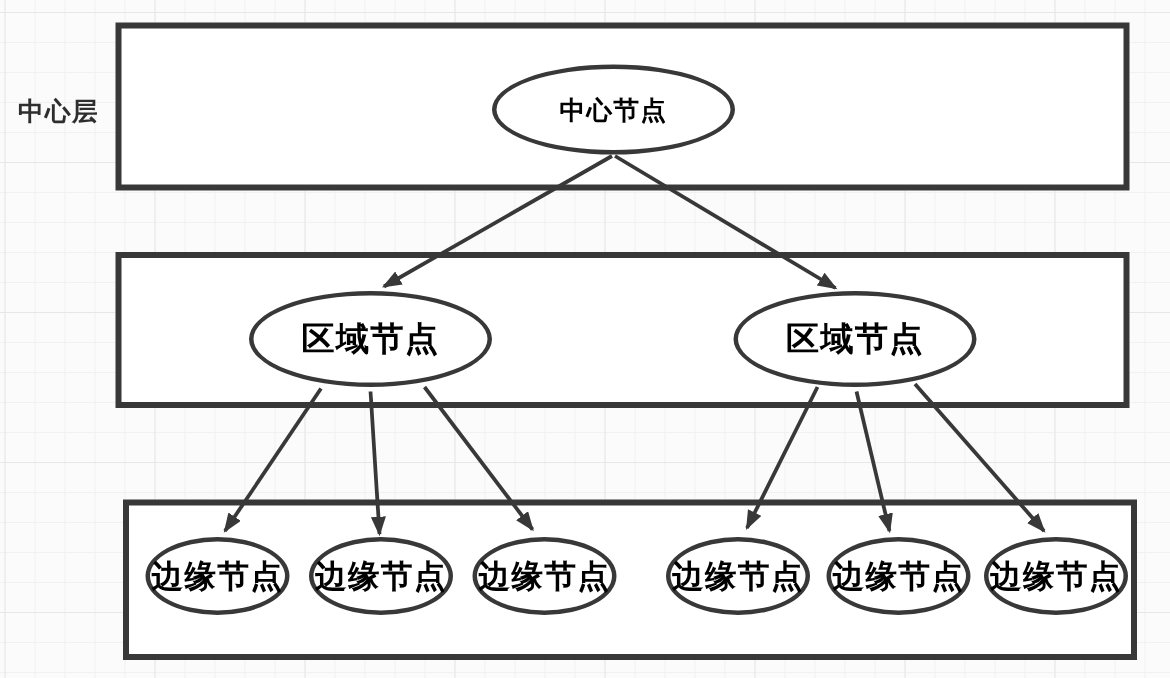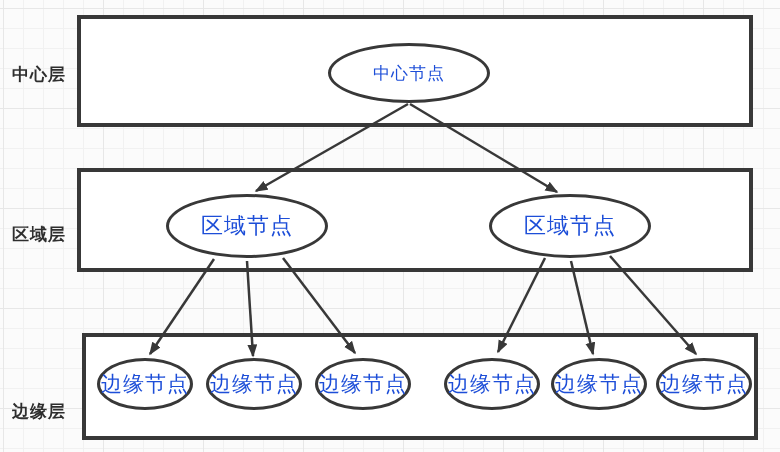--- a/index.html
+++ b/index.html
@@ -45,22 +45,22 @@
   .label-edge   { left: 8px; top: 400px; }
   .node {
     position: absolute;
     box-sizing: border-box;
     border: 3px solid #383838;
     border-radius: 50%;
     background: #ffffff;
     display: flex;
     align-items: center;
     justify-content: center;
-    font-weight: 400;
-    color: #1d4ed8;
+    font-weight: 700;
+    color: #000000;
     z-index: 2;
   }
   .node-big   { width: 162px; height: 60px; font-size: 17px; letter-spacing: 1px; }
   .node-mid   { width: 162px; height: 64px; font-size: 22px; letter-spacing: 1px; }
   .node-small { width: 96px;  height: 52px; font-size: 21px; letter-spacing: 1px; }
   .node-center   { left: 328px; top: 43px;  }
   .node-region-l { left: 166px; top: 194px; }
   .node-region-r { left: 489px; top: 194px; }
   .node-edge-1 { left: 97px;  top: 358px; }
   .node-edge-2 { left: 206px; top: 358px; }
@@ -84,22 +84,20 @@
 </head>
 <body>
 
 <div class="canvas">
 
   <div class="lane lane-center"></div>
   <div class="lane lane-region"></div>
   <div class="lane lane-edge"></div>
 
   <div class="lane-label label-center">中心层</div>
-  <div class="lane-label label-region">区域层</div>
-  <div class="lane-label label-edge">边缘层</div>
 
   <div class="node node-big node-center">中心节点</div>
   <div class="node node-mid node-region-l">区域节点</div>
   <div class="node node-mid node-region-r">区域节点</div>
   <div class="node node-small node-edge-1">边缘节点</div>
   <div class="node node-small node-edge-2">边缘节点</div>
   <div class="node node-small node-edge-3">边缘节点</div>
   <div class="node node-small node-edge-4">边缘节点</div>
   <div class="node node-small node-edge-5">边缘节点</div>
   <div class="node node-small node-edge-6">边缘节点</div>

